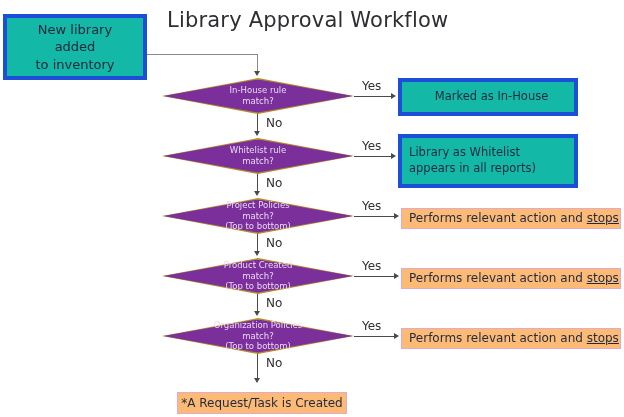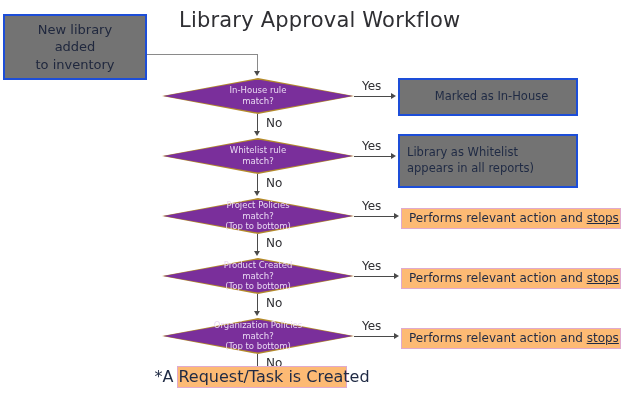--- a/index.html
+++ b/index.html
@@ -10,42 +10,42 @@
   #canvas {
     position: relative;
     width: 624px;
     height: 417px;
     background: #ffffff;
     font-family: "DejaVu Sans", "Liberation Sans", sans-serif;
     overflow: hidden;
   }
   .title {
     position: absolute;
-    left: 179px;
+    left: 167px;
     top: 8px;
     font-size: 21px;
     color: #2f2f33;
     font-family: "DejaVu Sans", "Liberation Sans", sans-serif;
     letter-spacing: .2px;
     white-space: nowrap;
   }
   
   .box {
     position: absolute;
     box-sizing: border-box;
     display: flex;
     flex-direction: column;
     justify-content: center;
     color: #1f2a44;
     line-height: 1.35;
   }
   .box .line { display: block; white-space: nowrap; }
   .box-blue {
-    background: #737373;
-    border: 2px solid #1d4ed8;
+    background: #14b8a6;
+    border: 4px solid #1d4ed8;
   }
   .box-pink {
     background: #fdba74;
     border: 1px solid #e0aacd;
   }
   .start-box {
     left: 3px; top: 14px;
     width: 144px; height: 66px;
     align-items: center;
     text-align: center;
@@ -69,25 +69,25 @@
     width: 220px; height: 21px;
     left: 401px;
     padding-left: 7px;
     font-size: 12px;
     justify-content: center;
   }
   .res-action.a1 { top: 208px; }
   .res-action.a2 { top: 268px; }
   .res-action.a3 { top: 328px; }
   .res-final {
-    left: 177px; top: 366px;
+    left: 177px; top: 392px;
     width: 170px; height: 22px;
     align-items: center;
     text-align: center;
-    font-size: 16px;
+    font-size: 12px;
   }
   u.stops { text-decoration: underline; }
 
   
   .diamond {
     position: absolute;
     left: 162px;
     width: 192px;
     height: 36px;
   }

